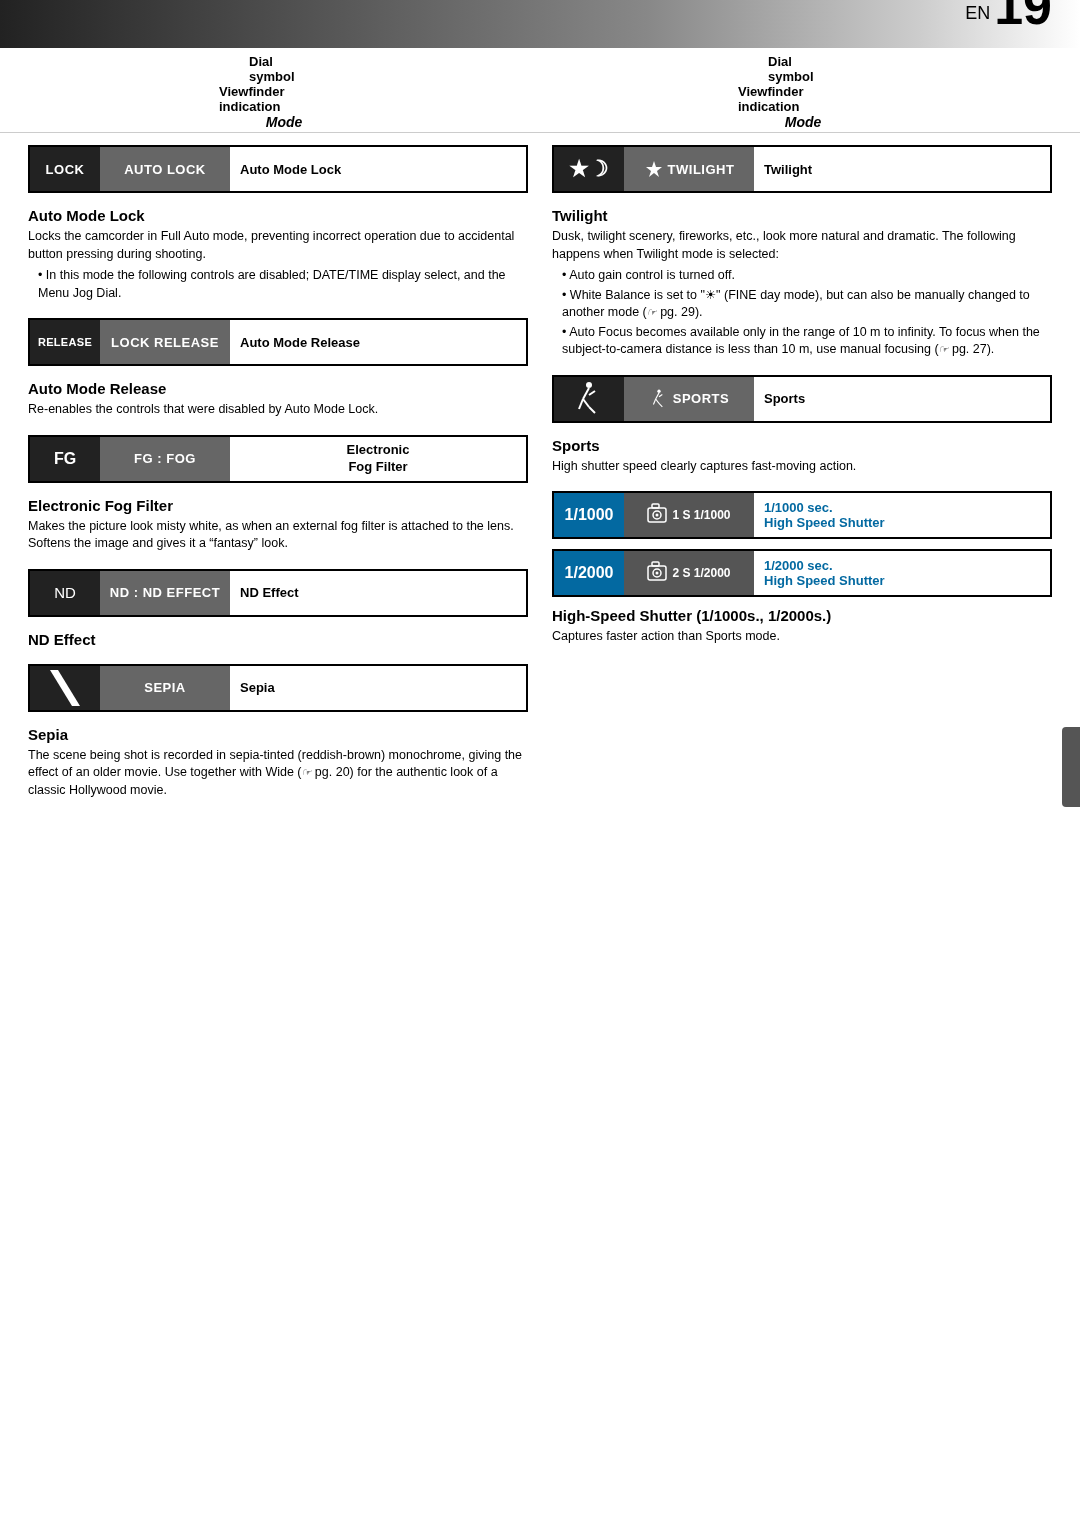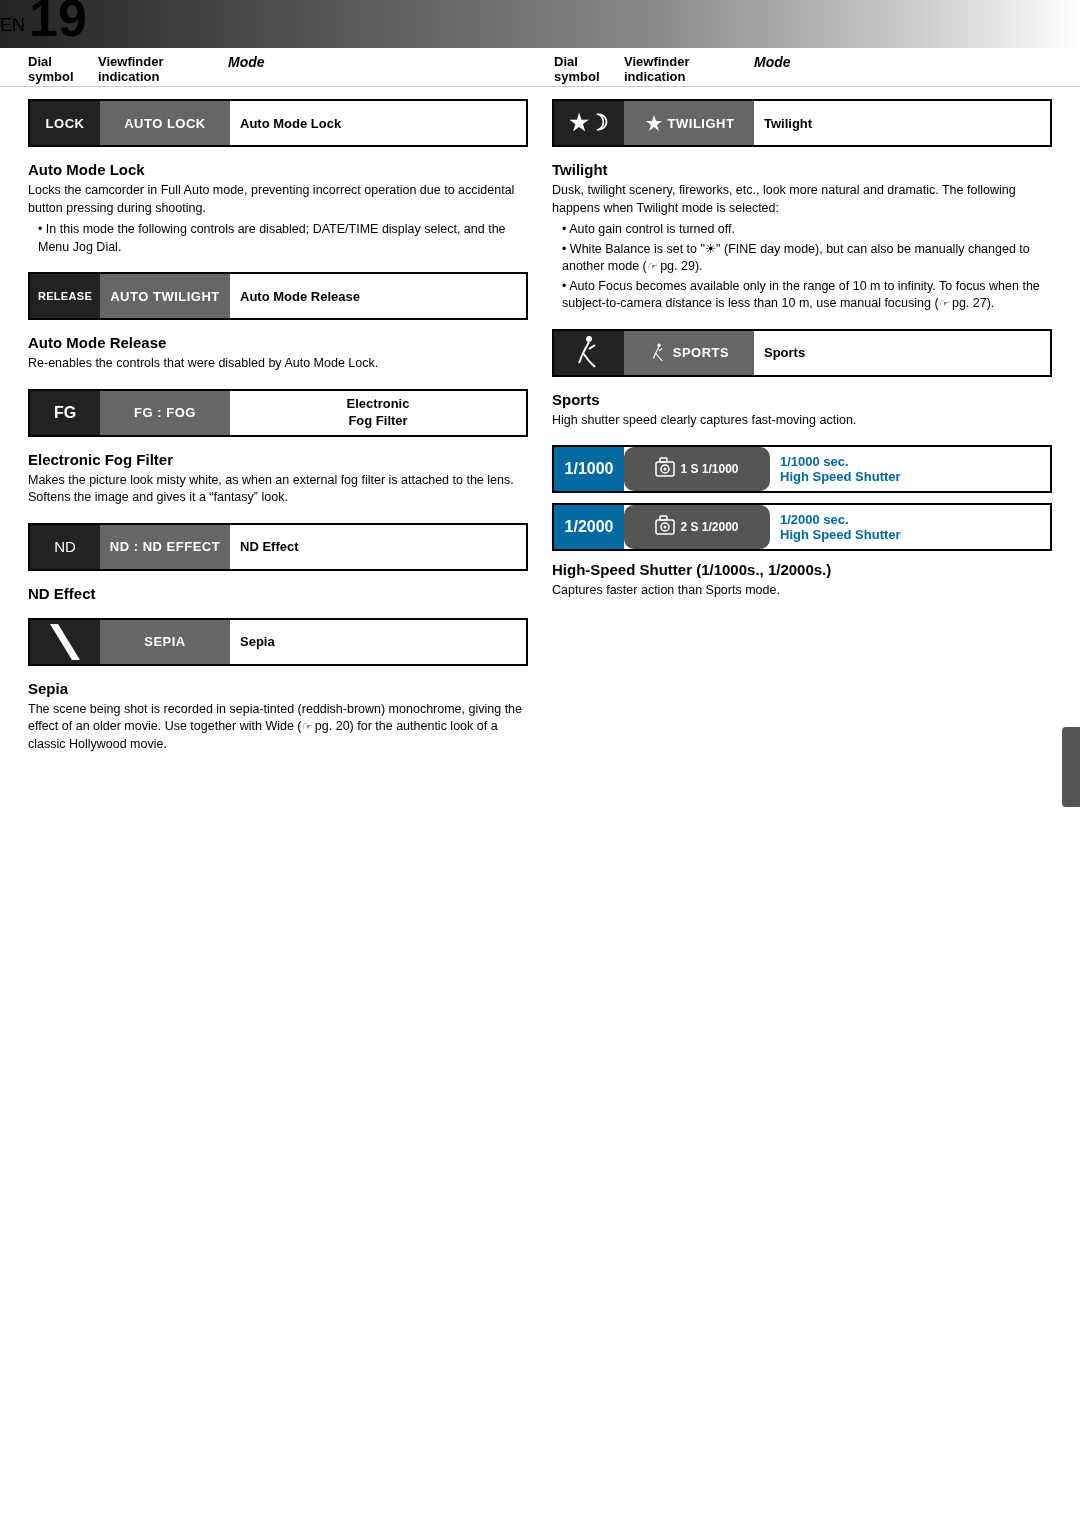--- a/index.html
+++ b/index.html
@@ -11,22 +11,23 @@
       width: 1080px;
       min-height: 1533px;
     }
 
     
     .header-bar {
       background: linear-gradient(to right, #222 0%, #888 60%, #ccc 85%, #fff 100%);
       height: 48px;
       display: flex;
       align-items: flex-end;
+      justify-content: flex-end;
       padding-right: 28px;
-      padding-bottom: 4px;
+      padding-bottom: 16px;
     }
     .page-number {
       font-size: 52px;
       font-weight: bold;
       color: #000;
       line-height: 1;
     }
     .page-en {
       font-size: 18px;
       font-weight: normal;
@@ -138,25 +139,24 @@
       min-height: 44px;
       font-size: 16px;
       font-weight: bold;
     }
     .shutter-icon-cell {
       background: #555;
       color: #fff;
       display: flex;
       align-items: center;
       justify-content: center;
-      width: 146px;
+      width: 130px;
       min-height: 44px;
       font-size: 13px;
       font-weight: bold;
-      border-radius: 10px;
     }
     .shutter-label {
       background: #fff;
       color: #0369a1;
       display: flex;
       flex-direction: column;
       align-items: flex-start;
       justify-content: center;
       padding: 4px 10px;
       font-size: 13px;
@@ -174,23 +174,23 @@
     .page-header-row {
       display: flex;
       flex-direction: row;
       width: 100%;
       padding: 6px 28px 2px 28px;
       border-bottom: 1px solid #ccc;
       margin-bottom: 2px;
     }
     .page-header-half {
       display: flex;
-      flex-direction: row;
+      flex-direction: column;
       width: 50%;
-      align-items: flex-start;
+      align-items: center;
     }
     .ph-symbol {
       width: 70px;
       font-size: 13px;
       font-weight: bold;
     }
     .ph-indication {
       width: 130px;
       font-size: 13px;
       font-weight: bold;
@@ -267,21 +267,21 @@
     </div>
 
     <div class="section-block">
       <div class="section-title">Auto Mode Lock</div>
       <div class="section-body">Locks the camcorder in Full Auto mode, preventing incorrect operation due to accidental button pressing during shooting.</div>
       <div class="section-bullet">In this mode the following controls are disabled; DATE/TIME display select, and the Menu Jog Dial.</div>
     </div>
 
     <div class="mode-row">
       <div class="mode-row-symbol" style="font-size:11px; letter-spacing:0.3px;">RELEASE</div>
-      <div class="mode-row-indication">AUTO TWILIGHT</div>
+      <div class="mode-row-indication">LOCK RELEASE</div>
       <div class="mode-row-name">Auto Mode Release</div>
     </div>
 
     <div class="section-block">
       <div class="section-title">Auto Mode Release</div>
       <div class="section-body">Re-enables the controls that were disabled by Auto Mode Lock.</div>
     </div>
 
     <div class="mode-row">
       <div class="mode-row-symbol" style="font-size:16px; font-weight:bold;">FG</div>

